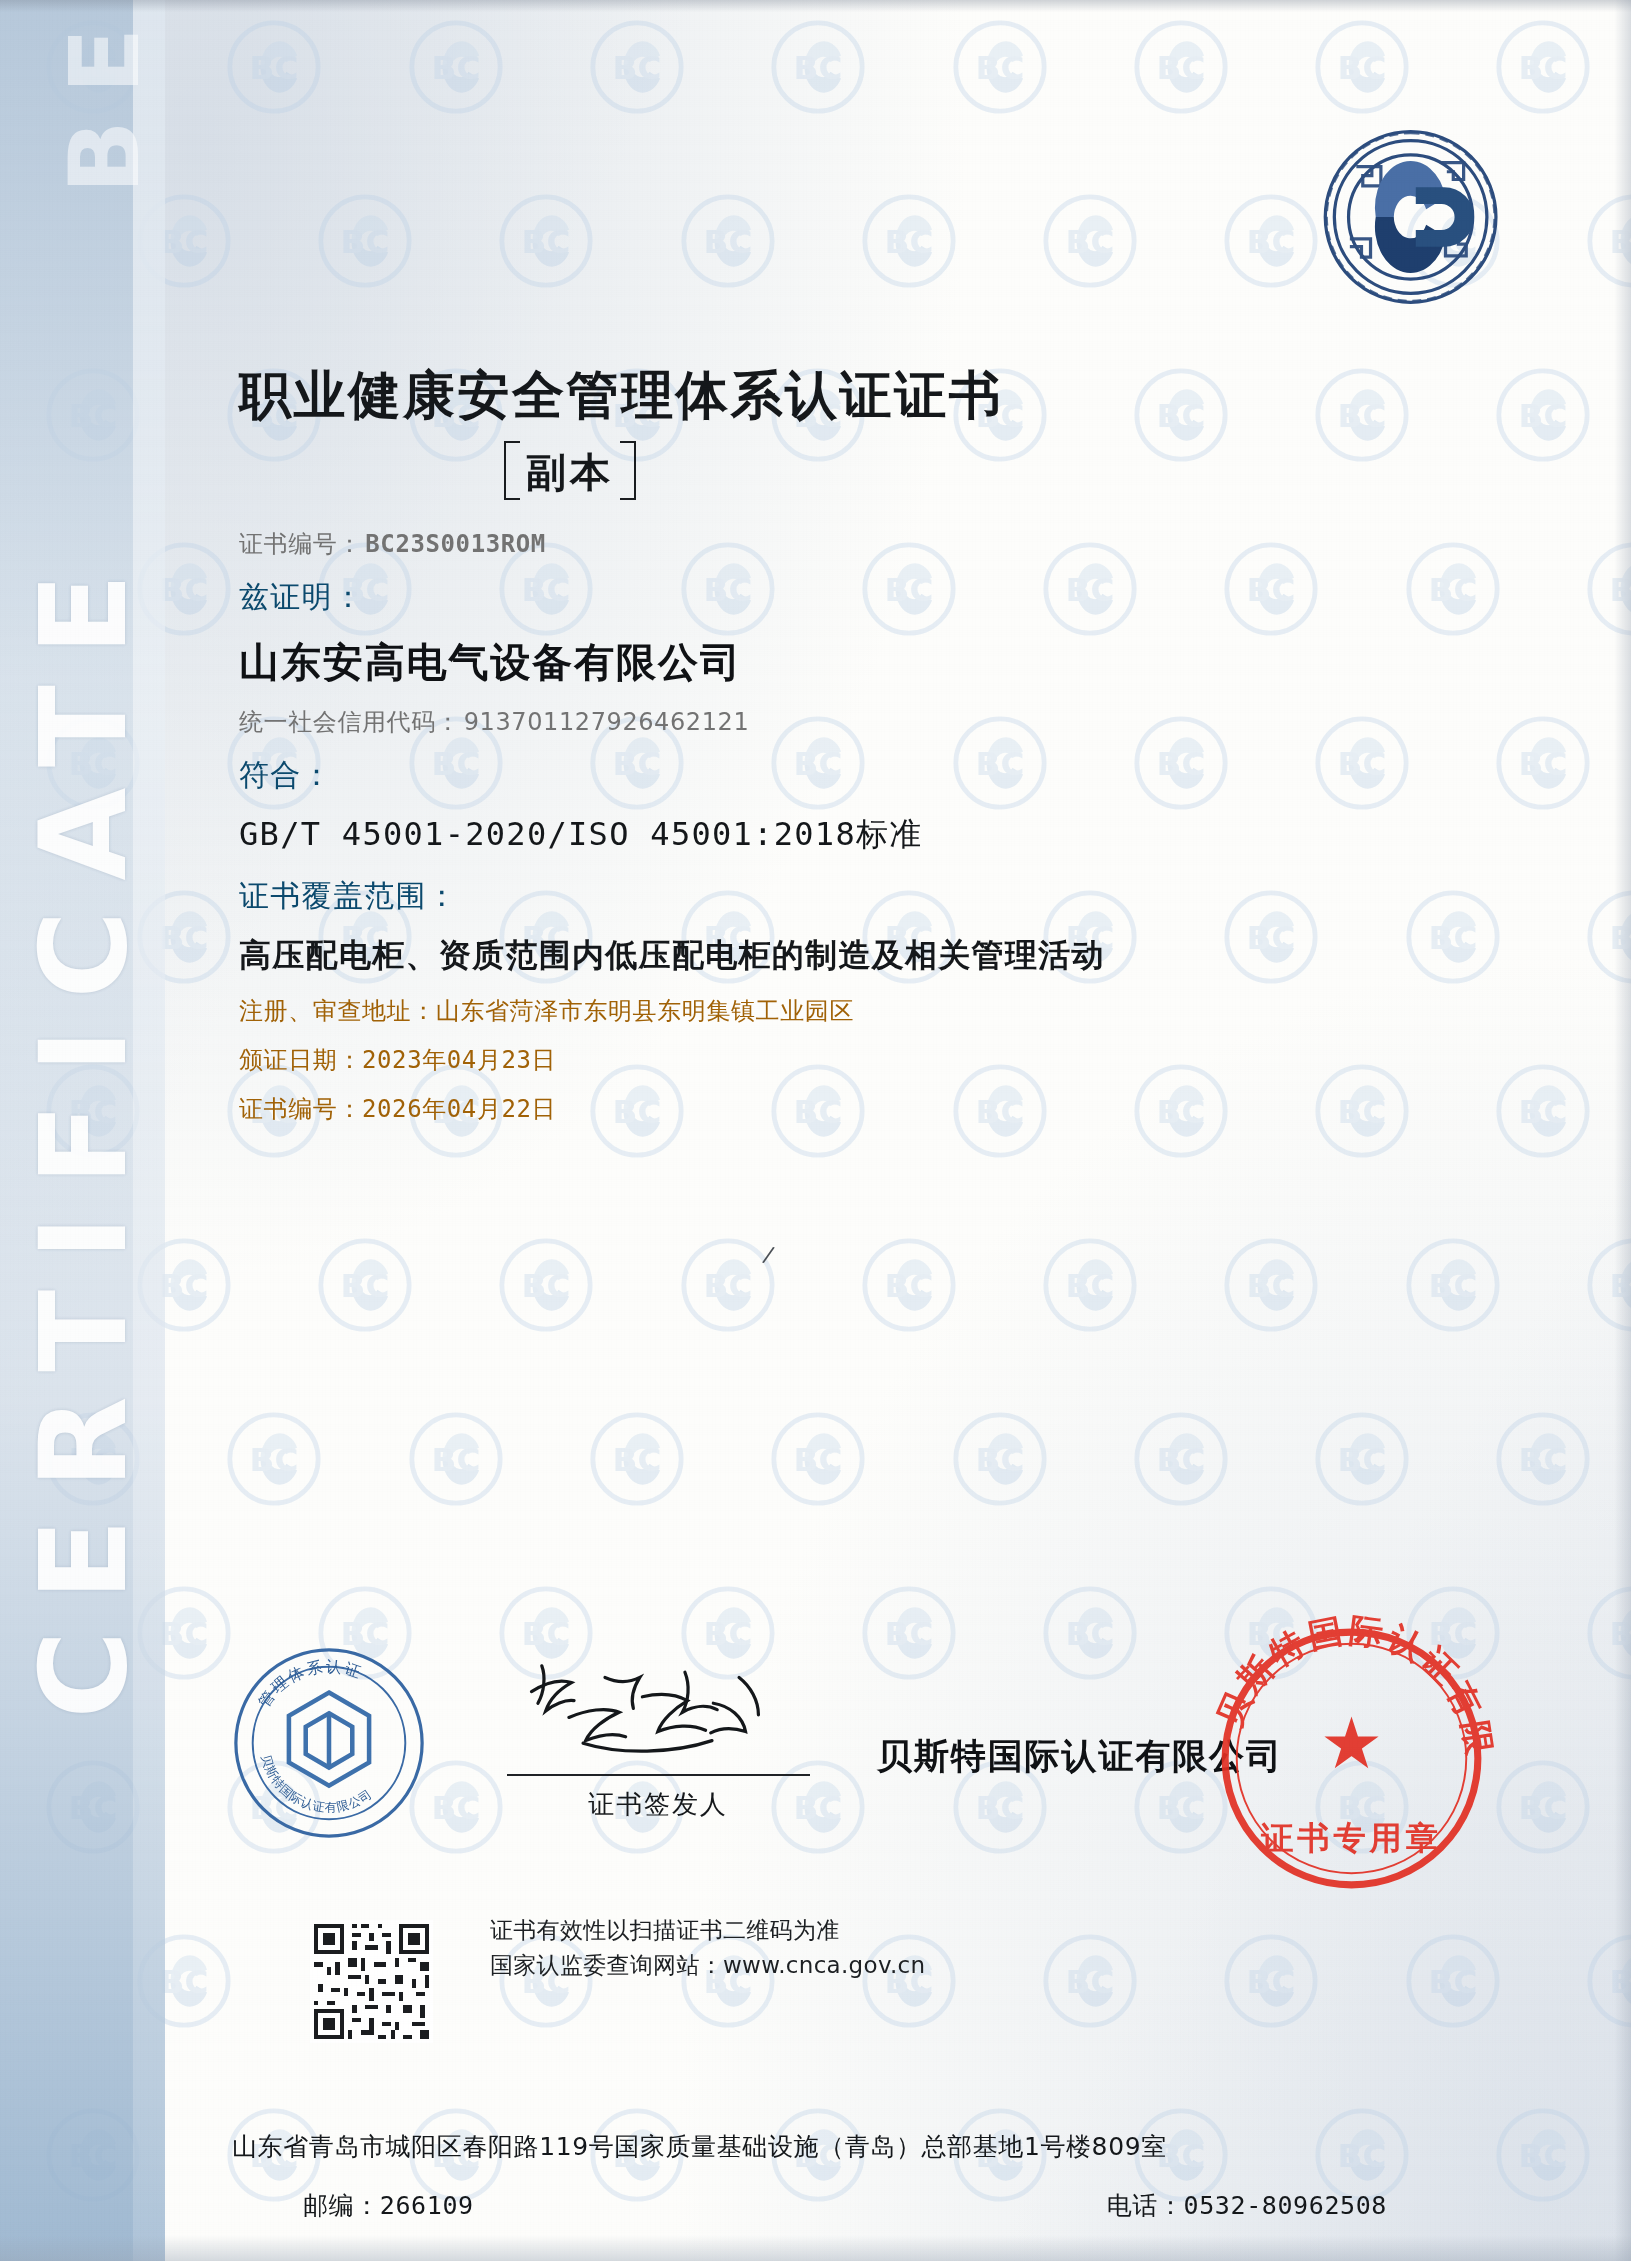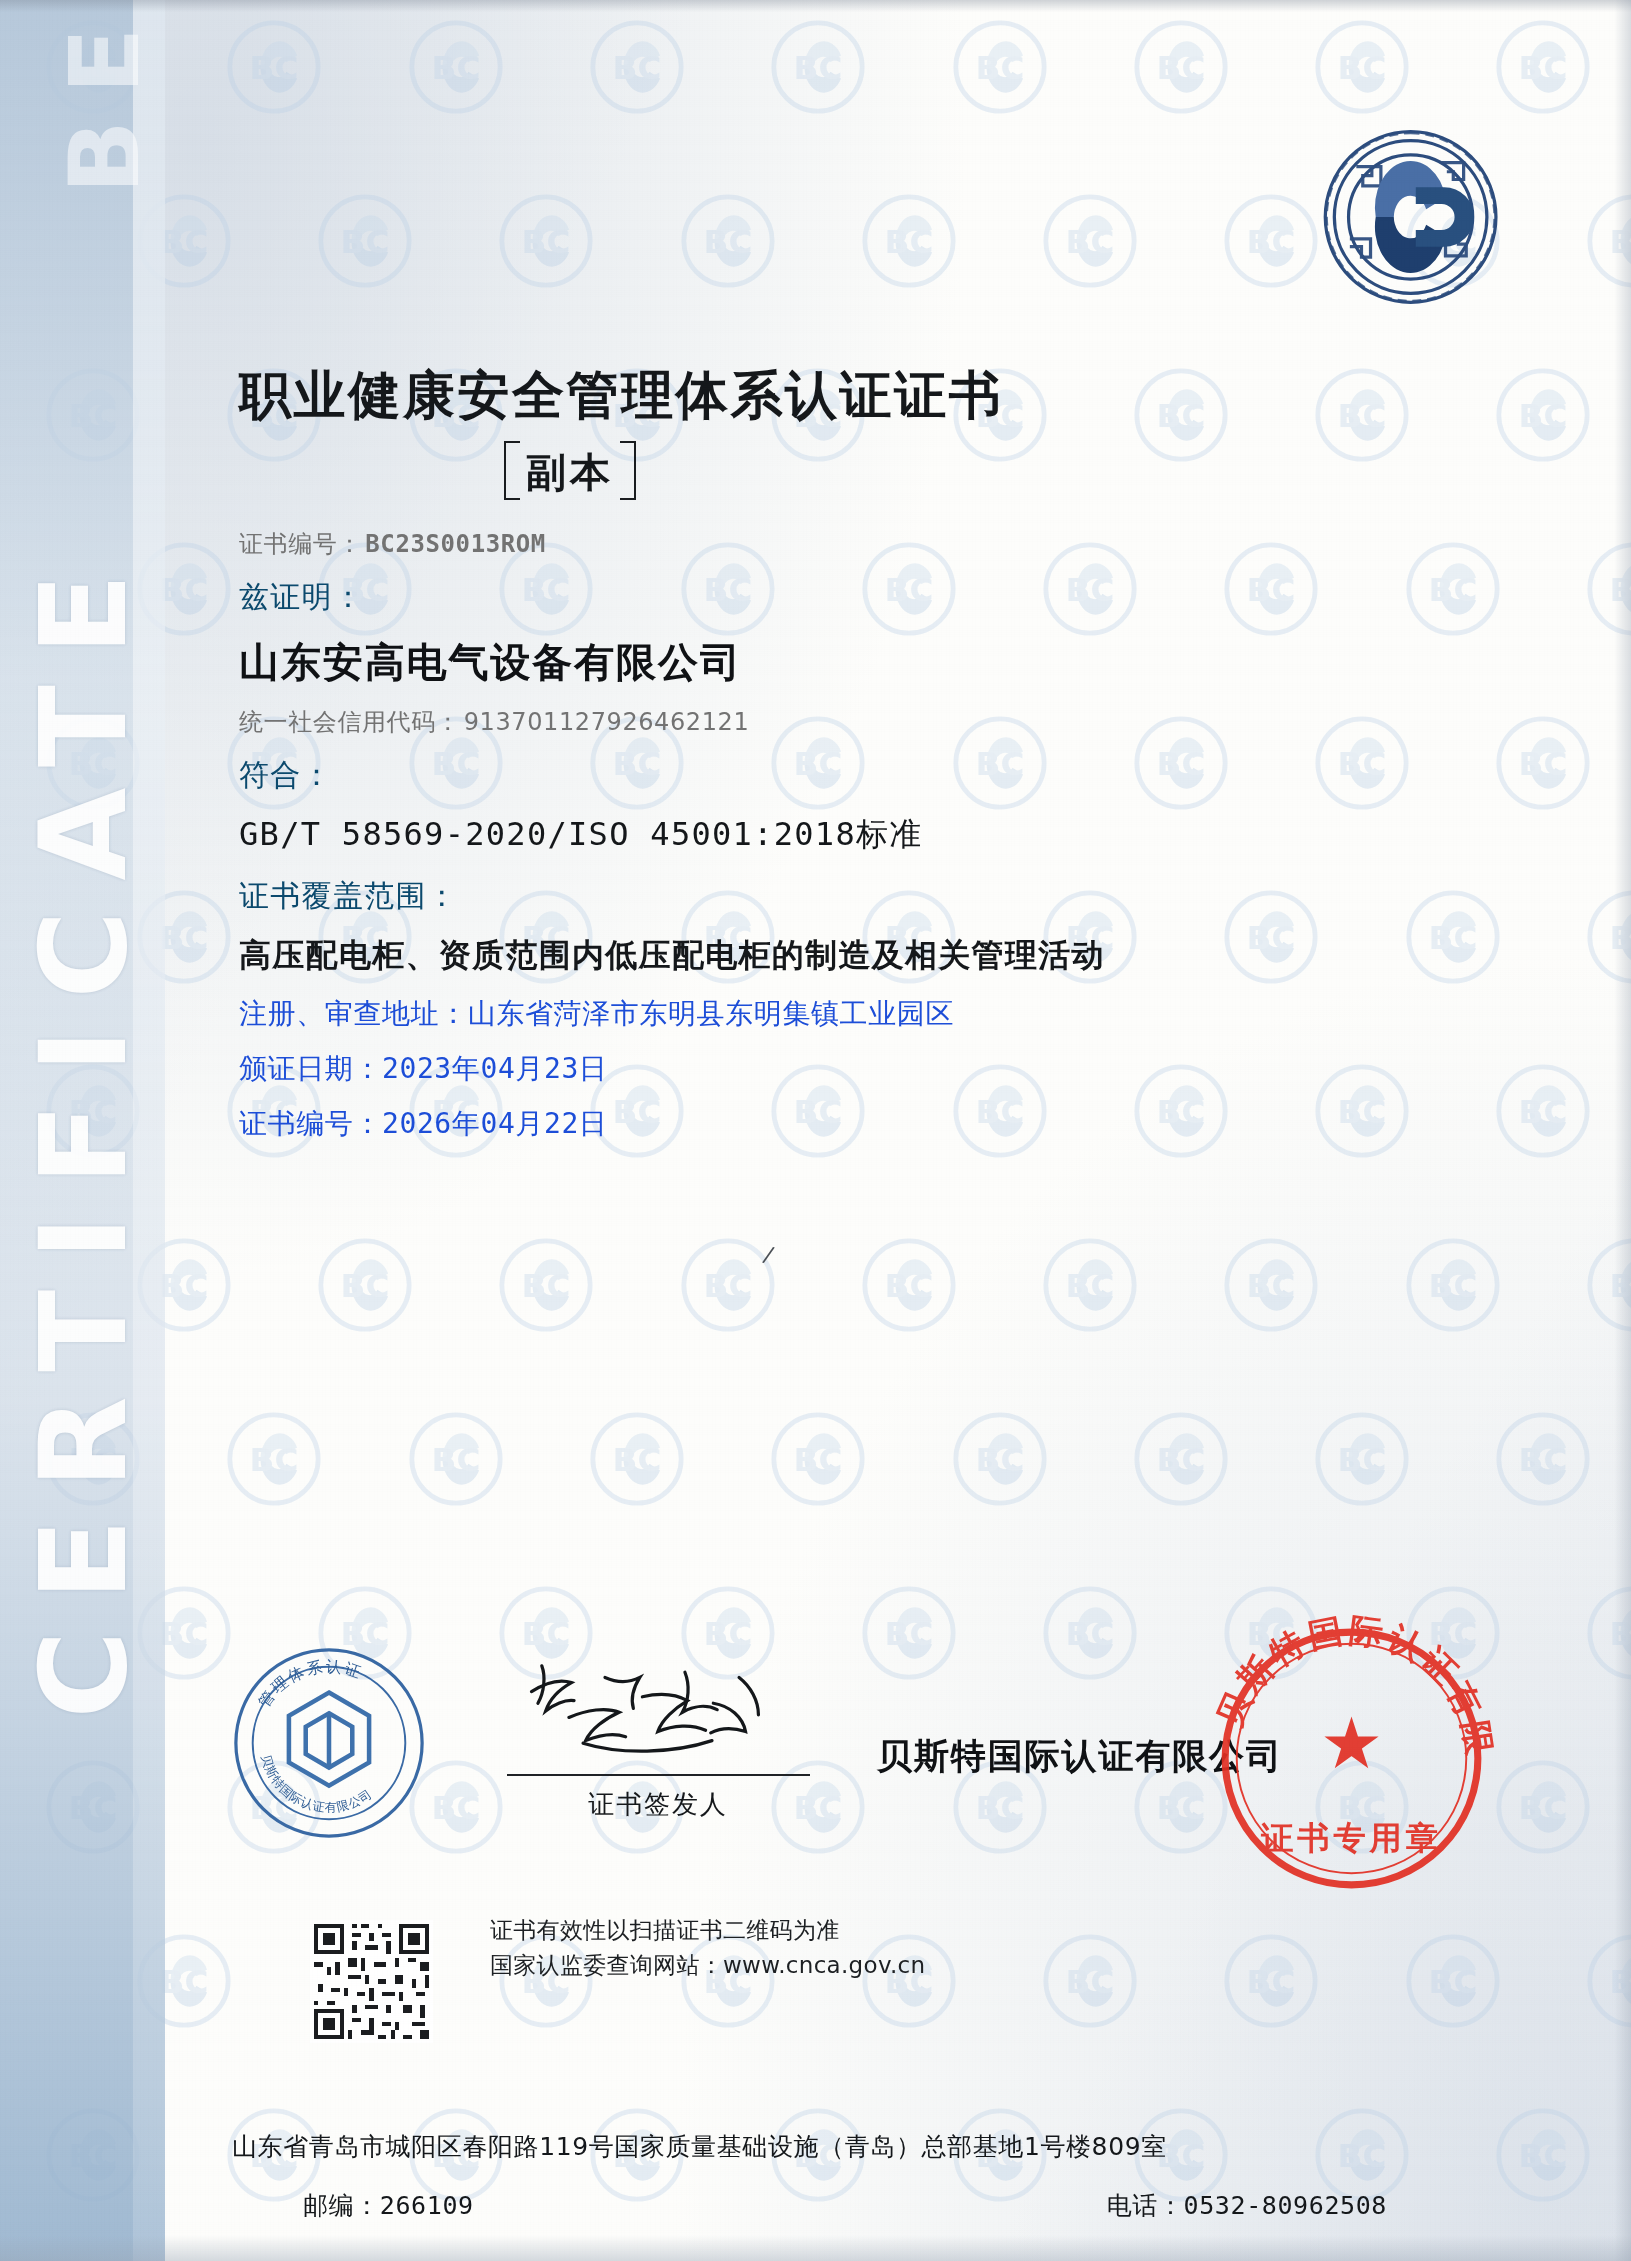--- a/index.html
+++ b/index.html
@@ -175,23 +175,23 @@
     margin: 14px 0 19.4px 0;
   }
   .scope {
     font-size: 32px;
     font-weight: 700;
     letter-spacing: 1.3px;
     color: #15181b;
     margin: 14px 0 17px 0;
   }
   .addr, .date-line {
-    font-size: 28px;
+    font-size: 24px;
     letter-spacing: 0.6px;
-    color: #1d4ed8;
+    color: #a16207;
     margin-bottom: 17px;
   }
   .date-line .num {
     font-family: "DejaVu Sans Mono", "Liberation Mono", monospace;
   }
   .tiny-mark {
     position: absolute;
     left: 765px;
     top: 1242px;
     font-size: 22px;
@@ -1314,21 +1314,21 @@
 
     <div class="row">
       <span class="label-sm">统一社会信用代码：</span>
       <span class="label-sm">913701127926462121</span>
     </div>
 
     <div class="row">
       <span class="label-md">符合：</span>
     </div>
 
-    <div class="standard">GB/T 58569-2020/ISO 45001:2018标准</div>
+    <div class="standard">GB/T 45001-2020/ISO 45001:2018标准</div>
 
     <div class="row">
       <span class="label-md">证书覆盖范围：</span>
     </div>
 
     <div class="scope">高压配电柜、资质范围内低压配电柜的制造及相关管理活动</div>
 
     <div class="addr">
       <span>注册、审查地址：</span><span>山东省菏泽市东明县东明集镇工业园区</span>
     </div>

